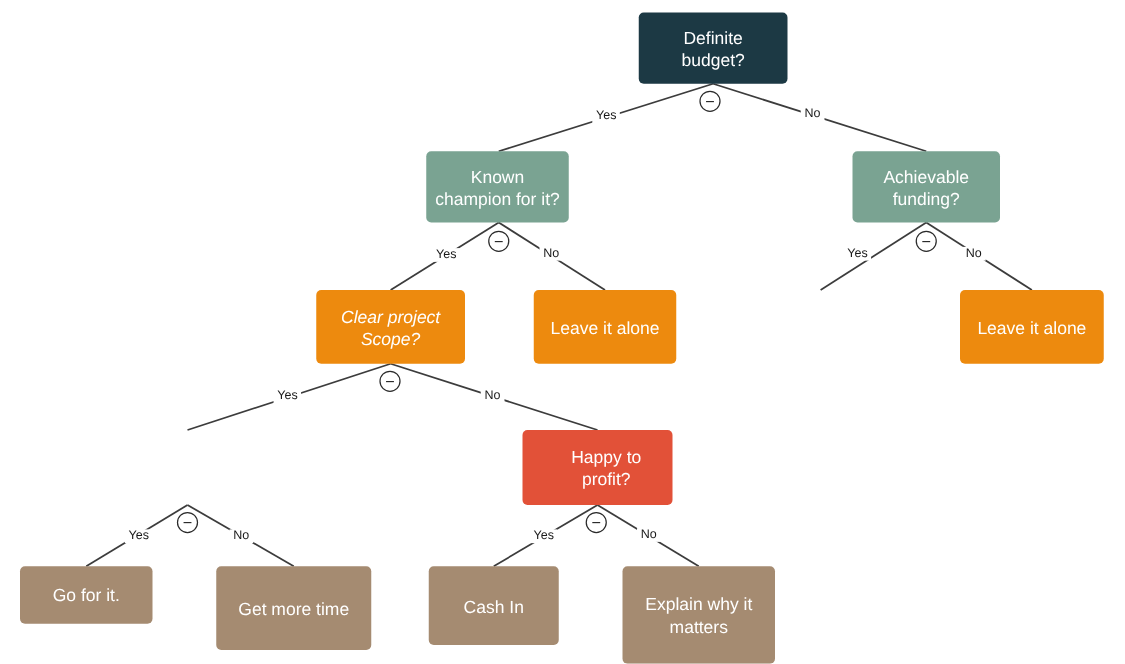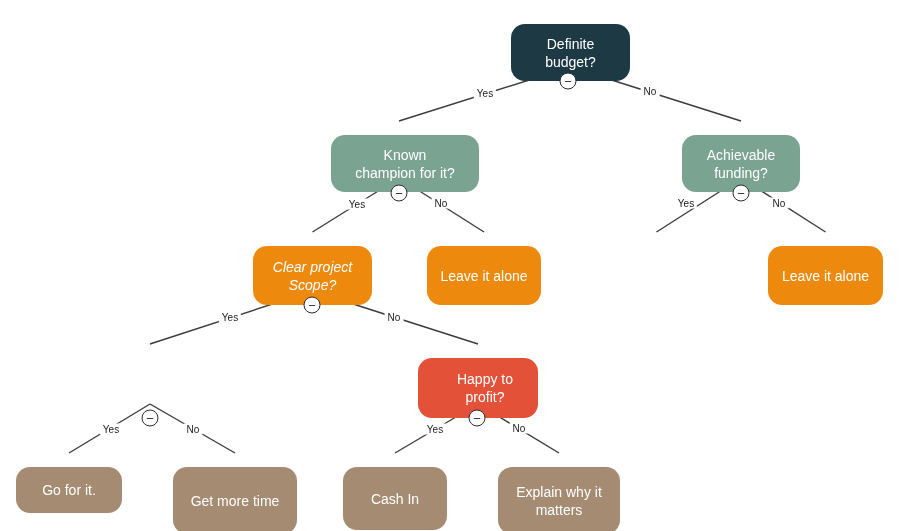--- a/index.html
+++ b/index.html
@@ -18,53 +18,52 @@
     position: absolute;
     left: 0; top: 0;
     width: 900px; height: 531px;
   }
   .edges line {
     stroke: var(--col-line, #3c3c3c);
     stroke-width: 1.4;
   }
   .node {
     position: absolute;
-    border-radius: 14px;
+    border-radius: 4px;
     color: var(--col-node_text, #fff);
     display: flex;
     align-items: center;
     justify-content: center;
     text-align: center;
     font-size: 14px;
     line-height: 18px;
     white-space: pre-line;
     box-sizing: border-box;
     padding: 4px 6px;
-    margin-top: 14px;
   }
   .c-dark   { background: var(--col-dark,   #1C3944); }
   .c-green  { background: var(--col-green,  #7AA392); }
   .c-orange { background: var(--col-orange, #ED8A0E); }
   .c-red    { background: var(--col-red,    #E25138); }
   .c-tan    { background: var(--col-tan,    #A58B71); }
 
   
   .n-definite   { left:511px; top:10px;  width:119px; height:57px; }
-  .n-known      { left:331px; top:121px; width:148px; height:57px; }
+  .n-known      { left:341px; top:121px; width:114px; height:57px; }
   .n-alt        { left:682px; top:121px; width:118px; height:57px; }
   .n-scope      { left:253px; top:232px; width:119px; height:59px;font-style:italic; }
   .n-leave1     { left:427px; top:232px; width:114px; height:59px; }
   .n-sort       { left:598px; top:232px; width:117px; height:59px; }
   .n-leave2     { left:768px; top:232px; width:115px; height:59px; }
   .n-achievable { left:90px;  top:344px; width:120px; height:60px; }
   .n-happy      { left:418px; top:344px; width:120px; height:60px;padding-left:20px; }
   .n-go         { left:16px;  top:453px; width:106px; height:46px; }
   .n-getmore    { left:173px; top:453px; width:124px; height:67px; }
   .n-cash       { left:343px; top:453px; width:104px; height:63px; }
-  .n-explain    { left:498px; top:453px; width:122px; height:67px; }
+  .n-explain    { left:498px; top:453px; width:122px; height:78px; }
 
   .toggle {
     position: absolute;
     transform: translate(-50%, -50%);
     width: 17px; height: 17px;
     border-radius: 50%;
     background: #ffffff;
     border: 1.5px solid #2b2b2b;
     color: #2b2b2b;
     display: flex;

